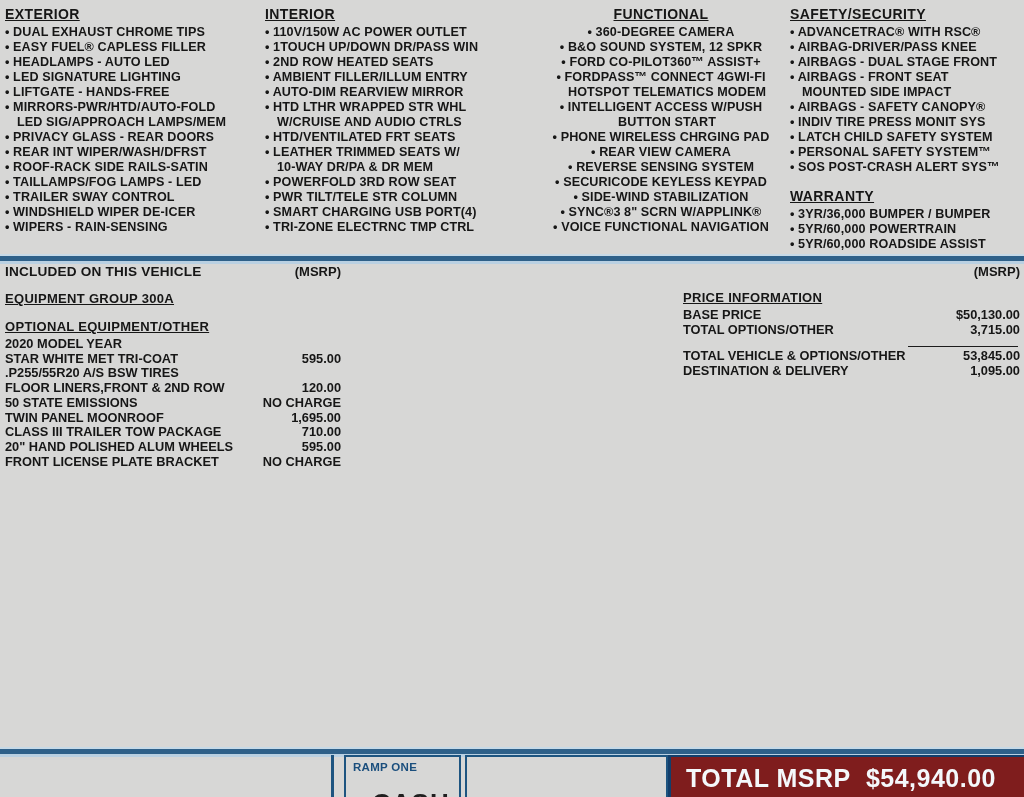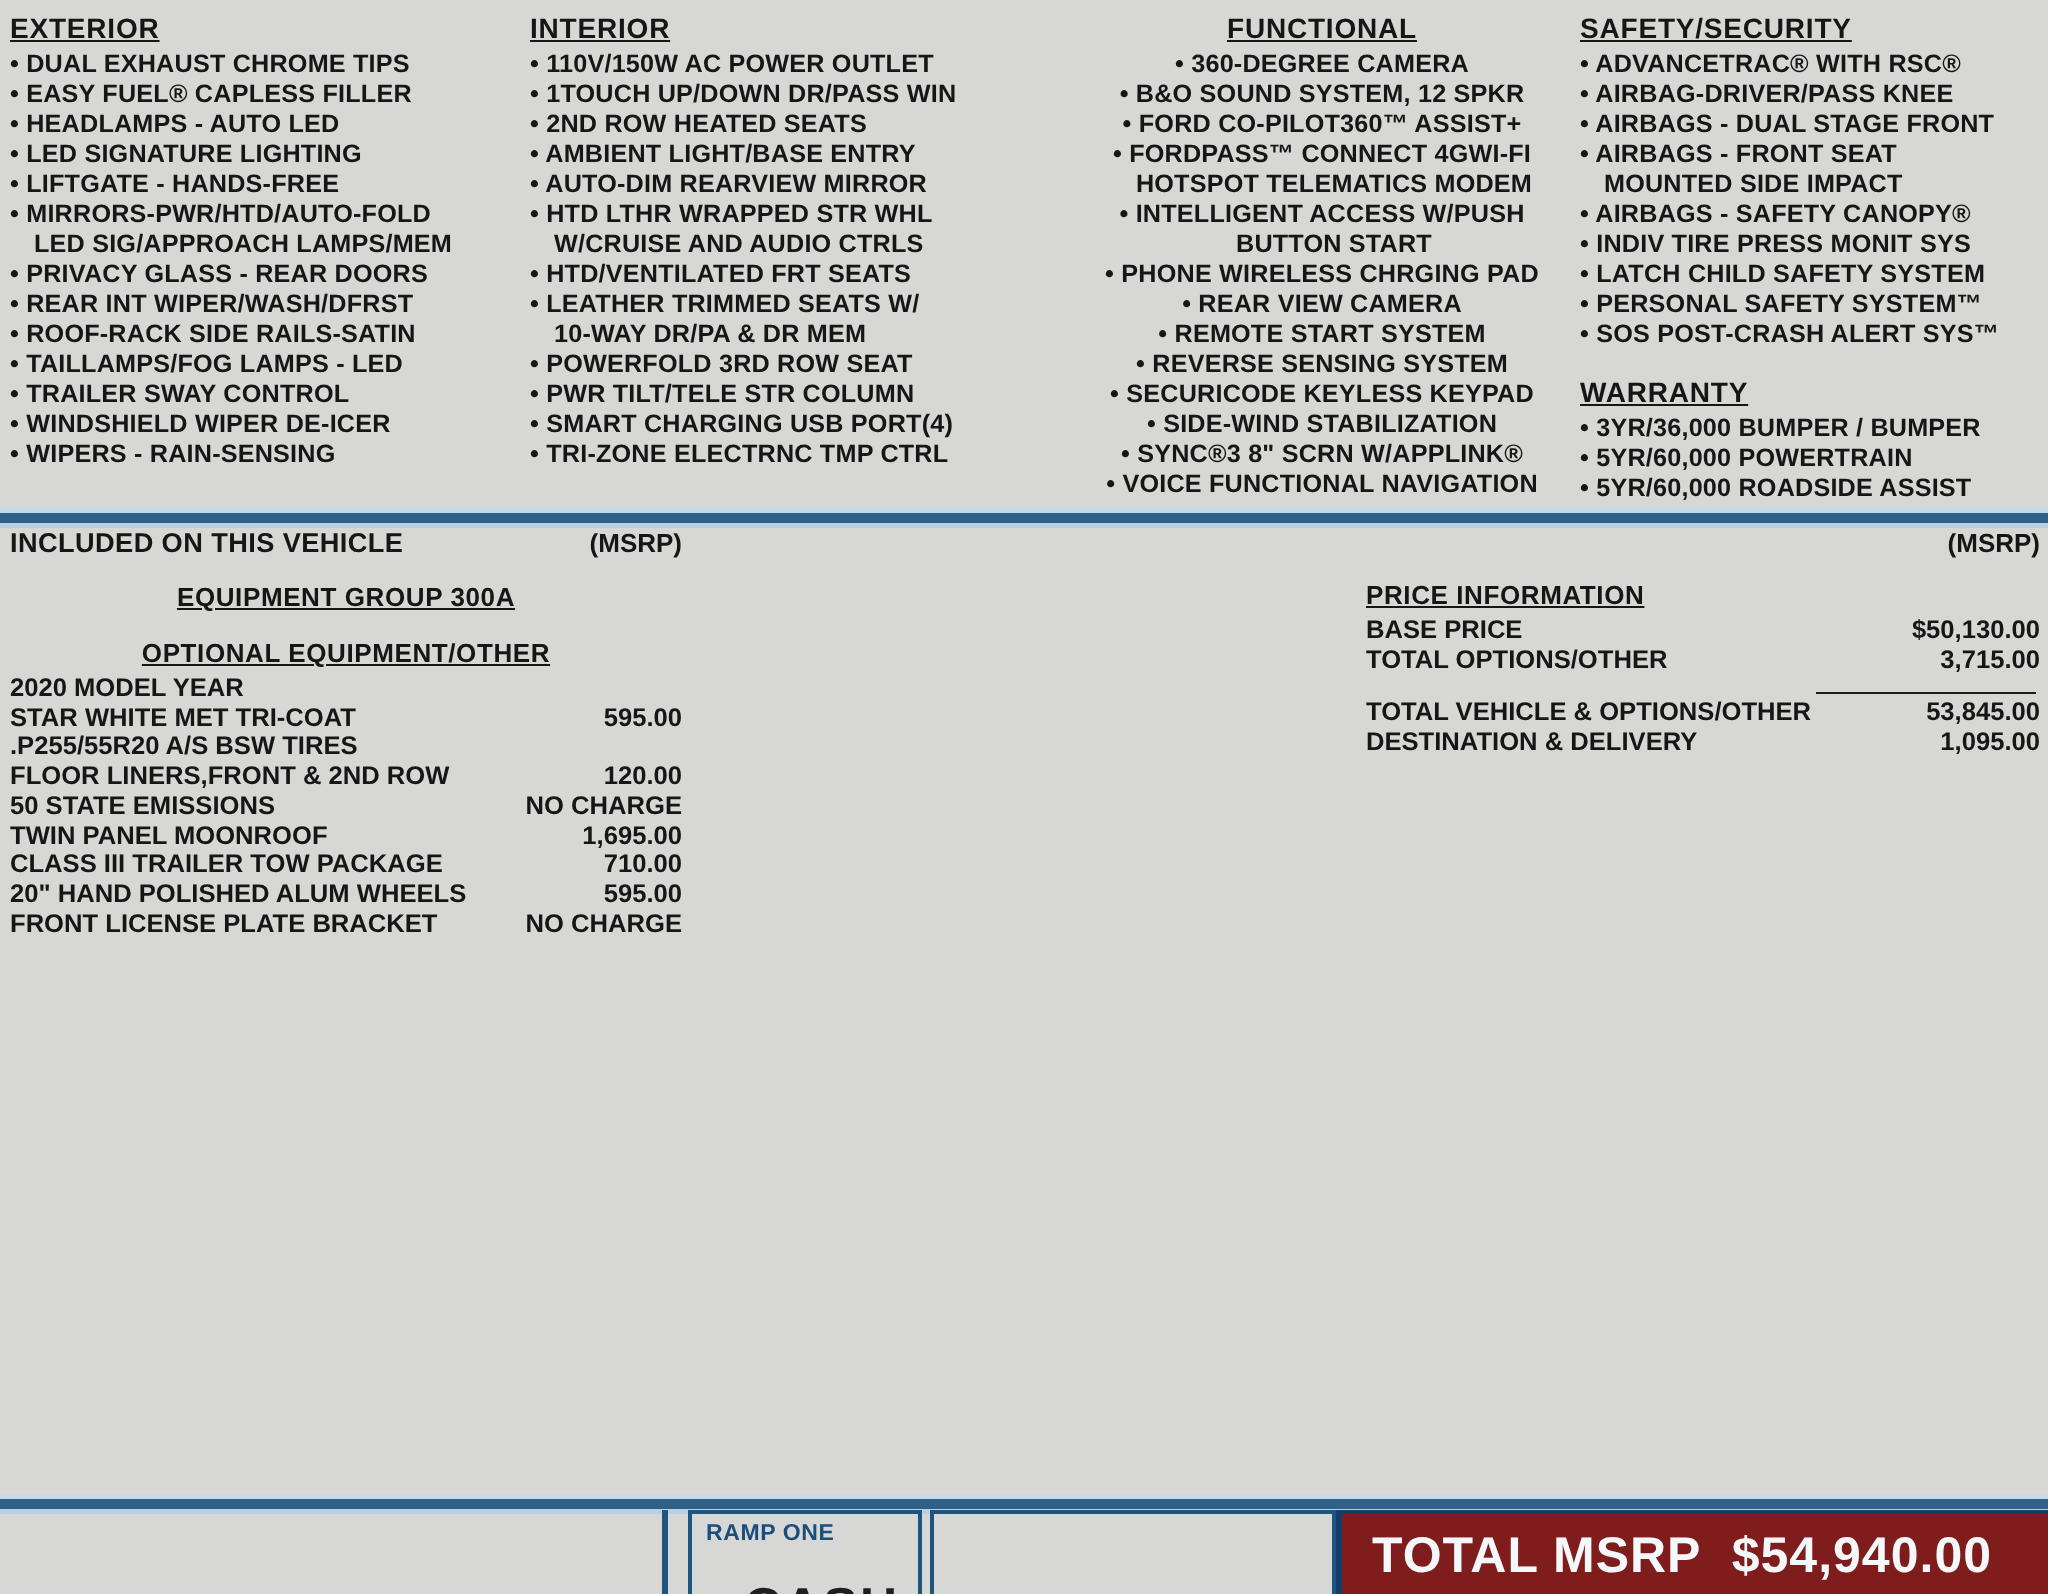--- a/index.html
+++ b/index.html
@@ -21,21 +21,21 @@
     padding-left:12px;text-indent:-12px;letter-spacing:.1px;
   }
   ul.feat-list li::before{content:"• ";}
   .warranty-block{margin-top:13px;}
 
   .rule{position:absolute;left:0;width:1024px;height:10px;
     background:linear-gradient(to bottom,#c6d9e7 0 2.5px,#2e6089 2.5px 7.5px,#b9d0e2 7.5px 10px);}
   .rule-top{top:254px;}
   .rule-bottom{top:747px;}
 
-  .mid-left{position:absolute;left:5px;top:264px;width:336px;text-align:center;}
+  .mid-left{position:absolute;left:5px;top:264px;width:336px;}
   .mid-right{position:absolute;left:683px;top:264px;width:337px;}
   .row-between{display:flex;justify-content:space-between;align-items:baseline;}
   .included-title{font-size:13.6px;letter-spacing:.2px;}
   .msrp-tag{font-size:13px;}
   .sub-head{font-size:13px;text-decoration:underline;letter-spacing:.3px;}
   .equip-group{margin-top:12px;}
   .optional-head{margin-top:13px;}
   .opt-rows{margin-top:3px;}
   .opt-row{display:flex;justify-content:space-between;font-size:12.8px;line-height:14.7px;}
   .opt-row .lbl{white-space:nowrap;}
@@ -87,21 +87,21 @@
     </ul>
 </div>
 
 <div class="col" style="left:265px;width:262px;">
   <div class="sec-title">INTERIOR</div>
   <ul class="feat-list">
 
   <li>110V/150W AC POWER OUTLET</li>
       <li>1TOUCH UP/DOWN DR/PASS WIN</li>
       <li>2ND ROW HEATED SEATS</li>
-      <li>AMBIENT LIGHT/BASE ENTRY</li>
+      <li>AMBIENT FILLER/ILLUM ENTRY</li>
       <li>AUTO-DIM REARVIEW MIRROR</li>
       <li>HTD LTHR WRAPPED STR WHL
 W/CRUISE AND AUDIO CTRLS</li>
       <li>HTD/VENTILATED FRT SEATS</li>
       <li>LEATHER TRIMMED SEATS W/
 10-WAY DR/PA &amp; DR MEM</li>
       <li>POWERFOLD 3RD ROW SEAT</li>
       <li>PWR TILT/TELE STR COLUMN</li>
       <li>SMART CHARGING USB PORT(4)</li>
       <li>TRI-ZONE ELECTRNC TMP CTRL</li>
@@ -114,21 +114,20 @@
 
   <li>360-DEGREE CAMERA</li>
       <li>B&amp;O SOUND SYSTEM, 12 SPKR</li>
       <li>FORD CO-PILOT360™ ASSIST+</li>
       <li>FORDPASS™ CONNECT 4GWI-FI
 HOTSPOT TELEMATICS MODEM</li>
       <li>INTELLIGENT ACCESS W/PUSH
 BUTTON START</li>
       <li>PHONE WIRELESS CHRGING PAD</li>
       <li>REAR VIEW CAMERA</li>
-      <li>REMOTE START SYSTEM</li>
       <li>REVERSE SENSING SYSTEM</li>
       <li>SECURICODE KEYLESS KEYPAD</li>
       <li>SIDE-WIND STABILIZATION</li>
       <li>SYNC®3 8" SCRN W/APPLINK®</li>
       <li>VOICE FUNCTIONAL NAVIGATION</li>
     </ul>
 </div>
 
 <div class="col" style="left:790px;width:234px;">
   <div class="sec-title">SAFETY/SECURITY</div>

